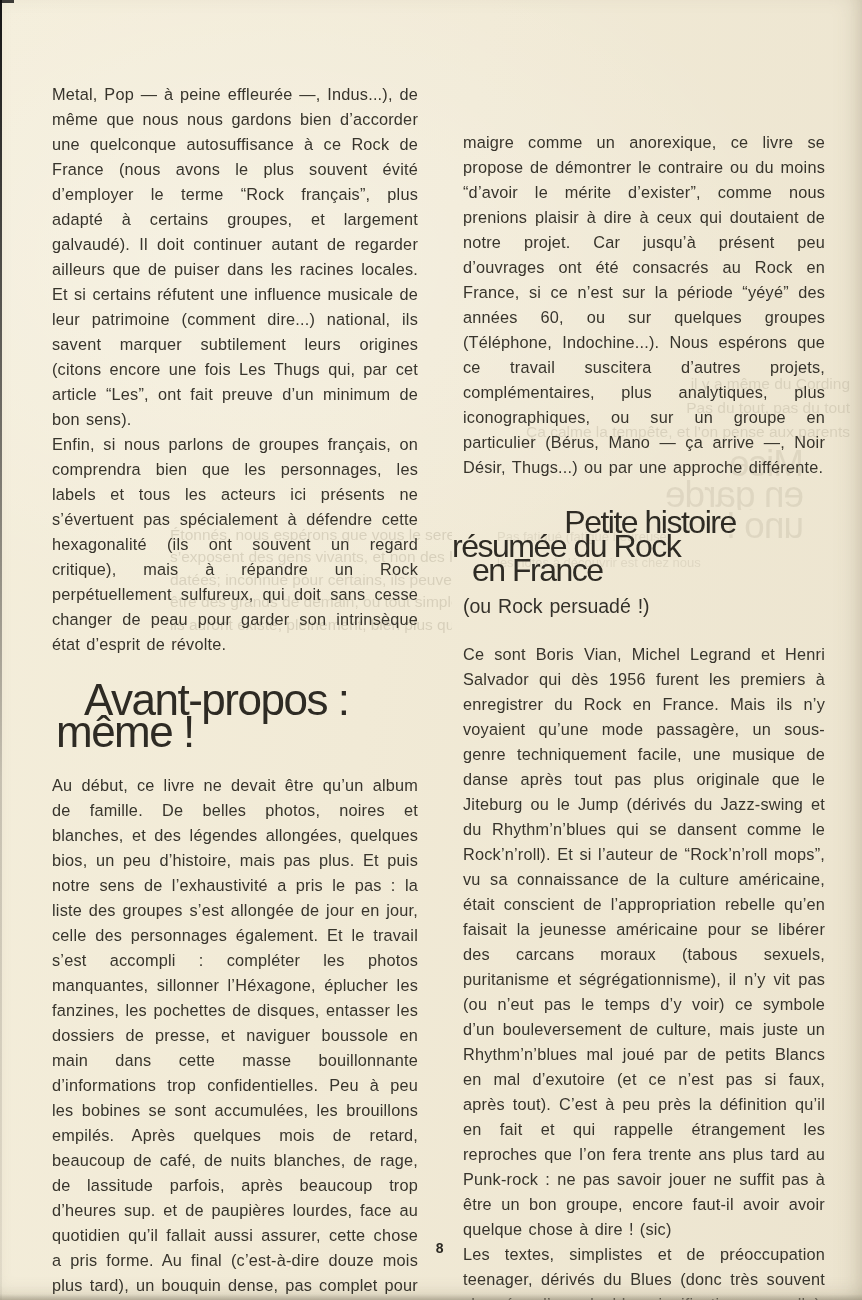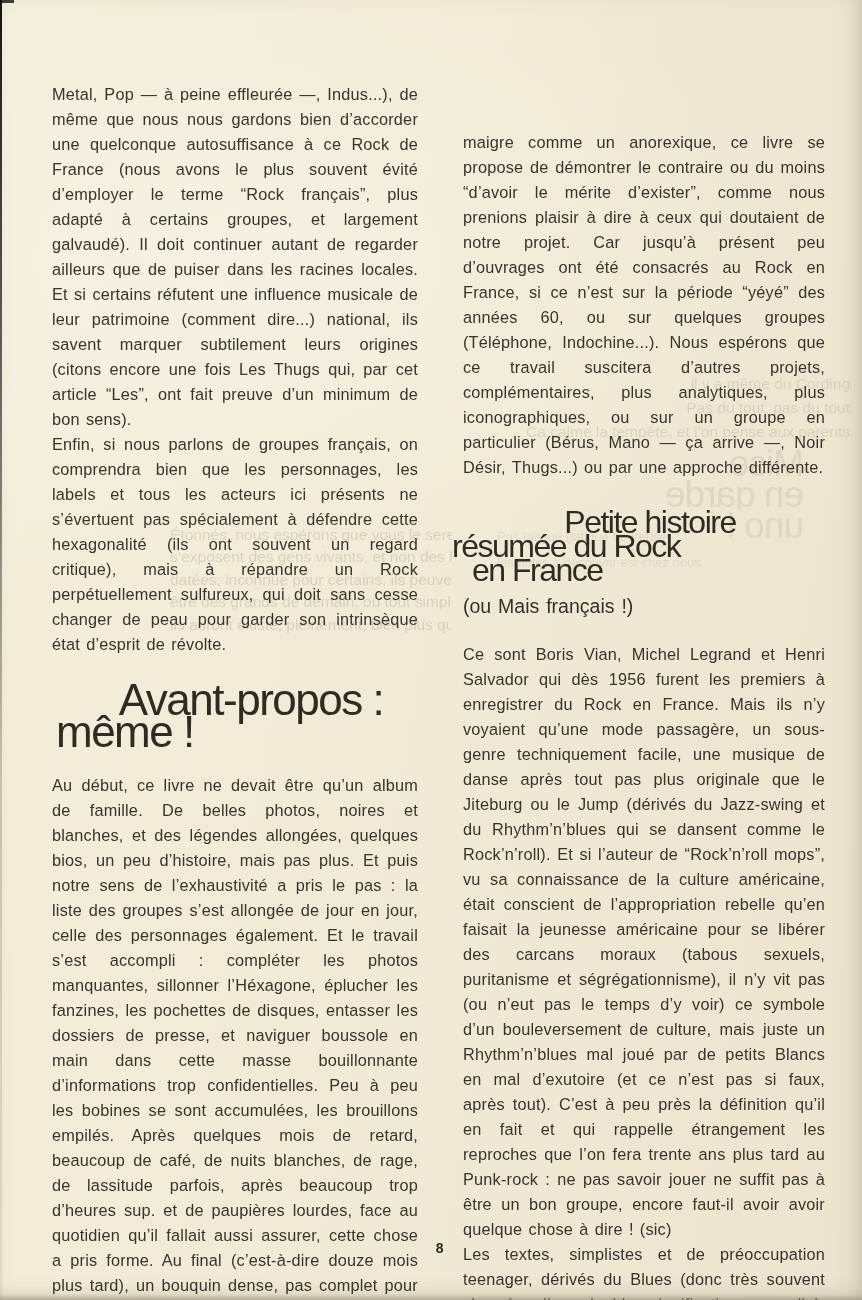--- a/index.html
+++ b/index.html
@@ -27,21 +27,21 @@
   .col-right{left:463px;width:362px;margin-top:48px;}
 
   .body-text{
     font-size:16.3px;line-height:25px;
     text-align:justify;
     letter-spacing:0.2px;word-spacing:1.5px;
     margin:0;
   }
   .h-big{font-weight:300;color:#2e2b24;letter-spacing:-1.5px;}
   .h-avant{margin:27px 0 25px 4px;font-size:44px;line-height:32px;}
-  .h-avant .l1{display:block;padding-left:28px;text-align:center;}
+  .h-avant .l1{display:block;padding-left:28px;}
   .h-petite{margin:30px 0 0 -11px;font-size:32px;line-height:24px;}
   .h-petite .l1{display:block;padding-left:23px;text-align:center;}
   .h-petite .l3{display:block;padding-left:20px;}
   .h-sub{margin:12px 0 0 0;font-size:19.5px;letter-spacing:0;color:#34312a;}
   .after-sub{margin-top:23px;}
 
   .page-number{position:absolute;left:414px;top:1240px;width:52px;text-align:center;
     font-size:14px;font-weight:700;color:#2a2822;letter-spacing:.5px;}
 
   
@@ -90,21 +90,21 @@
     <p class="body-text">Au début, ce livre ne devait être qu’un album de famille. De belles photos, noires et blanches, et des légendes allongées, quelques bios, un peu d’histoire, mais pas plus. Et puis notre sens de l’exhaustivité a pris le pas : la liste des groupes s’est allongée de jour en jour, celle des personnages également. Et le travail s’est accompli : compléter les photos manquantes, sillonner l’Héxagone, éplucher les fanzines, les pochettes de disques, entasser les dossiers de presse, et naviguer boussole en main dans cette masse bouillonnante d’informations trop confidentielles. Peu à peu les bobines se sont accumulées, les brouillons empilés. Après quelques mois de retard, beaucoup de café, de nuits blanches, de rage, de lassitude parfois, après beaucoup trop d’heures sup. et de paupières lourdes, face au quotidien qu’il fallait aussi assurer, cette chose a pris forme. Au final (c’est-à-dire douze mois plus tard), un bouquin dense, pas complet pour autant (mais ce n’était pas notre but), avec la crainte d’avoir trop collé au présent (nous avons pris ce risque, tant pis !), mais qui fait sérieusement (non sans humour) le tour du sujet. Même si le sujet reste pour certains</p>
   </div>
 
   <div class="col col-right">
     <p class="body-text">maigre comme un anorexique, ce livre se propose de démontrer le contraire ou du moins “d’avoir le mérite d’exister”, comme nous prenions plaisir à dire à ceux qui doutaient de notre projet. Car jusqu’à présent peu d’ouvrages ont été consacrés au Rock en France, si ce n’est sur la période “yéyé” des années 60, ou sur quelques groupes (Téléphone, Indochine...). Nous espérons que ce travail suscitera d’autres projets, complémentaires, plus analytiques, plus iconographiques, ou sur un groupe en particulier (Bérus, Mano — ça arrive —, Noir Désir, Thugs...) ou par une approche différente.</p>
     <h2 class="h-big h-petite">
       <span class="l1">Petite histoire</span>
       <span class="l2">résumée du Rock</span>
       <span class="l3">en France</span>
     </h2>
-    <p class="body-text h-sub">(ou Mais français !)</p>
+    <p class="body-text h-sub">(ou Rock persuadé !)</p>
     <p class="body-text after-sub">Ce sont Boris Vian, Michel Legrand et Henri Salvador qui dès 1956 furent les premiers à enregistrer du Rock en France. Mais ils n’y voyaient qu’une mode passagère, un sous-genre techniquement facile, une musique de danse après tout pas plus originale que le Jiteburg ou le Jump (dérivés du Jazz-swing et du Rhythm’n’blues qui se dansent comme le Rock’n’roll). Et si l’auteur de “Rock’n’roll mops”, vu sa connaissance de la culture américaine, était conscient de l’appropriation rebelle qu’en faisait la jeunesse américaine pour se libérer des carcans moraux (tabous sexuels, puritanisme et ségrégationnisme), il n’y vit pas (ou n’eut pas le temps d’y voir) ce symbole d’un bouleversement de culture, mais juste un Rhythm’n’blues mal joué par de petits Blancs en mal d’exutoire (et ce n’est pas si faux, après tout). C’est à peu près la définition qu’il en fait et qui  rappelle étrangement les reproches que l’on fera trente ans plus tard au Punk-rock : ne pas savoir jouer ne suffit pas à être un bon groupe, encore faut-il avoir avoir quelque chose à dire ! (sic)</p>
     <p class="body-text">Les textes, simplistes et de préoccupation teenager, dérivés du Blues (donc très souvent chargés d’un double signification sexuelle), donnèrent envie à Vian d’en faire des parodies burlesques, persuadé que c’était la seule adaptation que l’on pouvait en faire ici. Ainsi sont nés les “Rocks rigolos” d’Henri Cording</p>
   </div>
 
   <div class="page-number">8</div>
 
   <div class="edge-left"></div>
   <div class="corner-mark"></div>
   <div class="bottom-edge"></div>
 </div>

